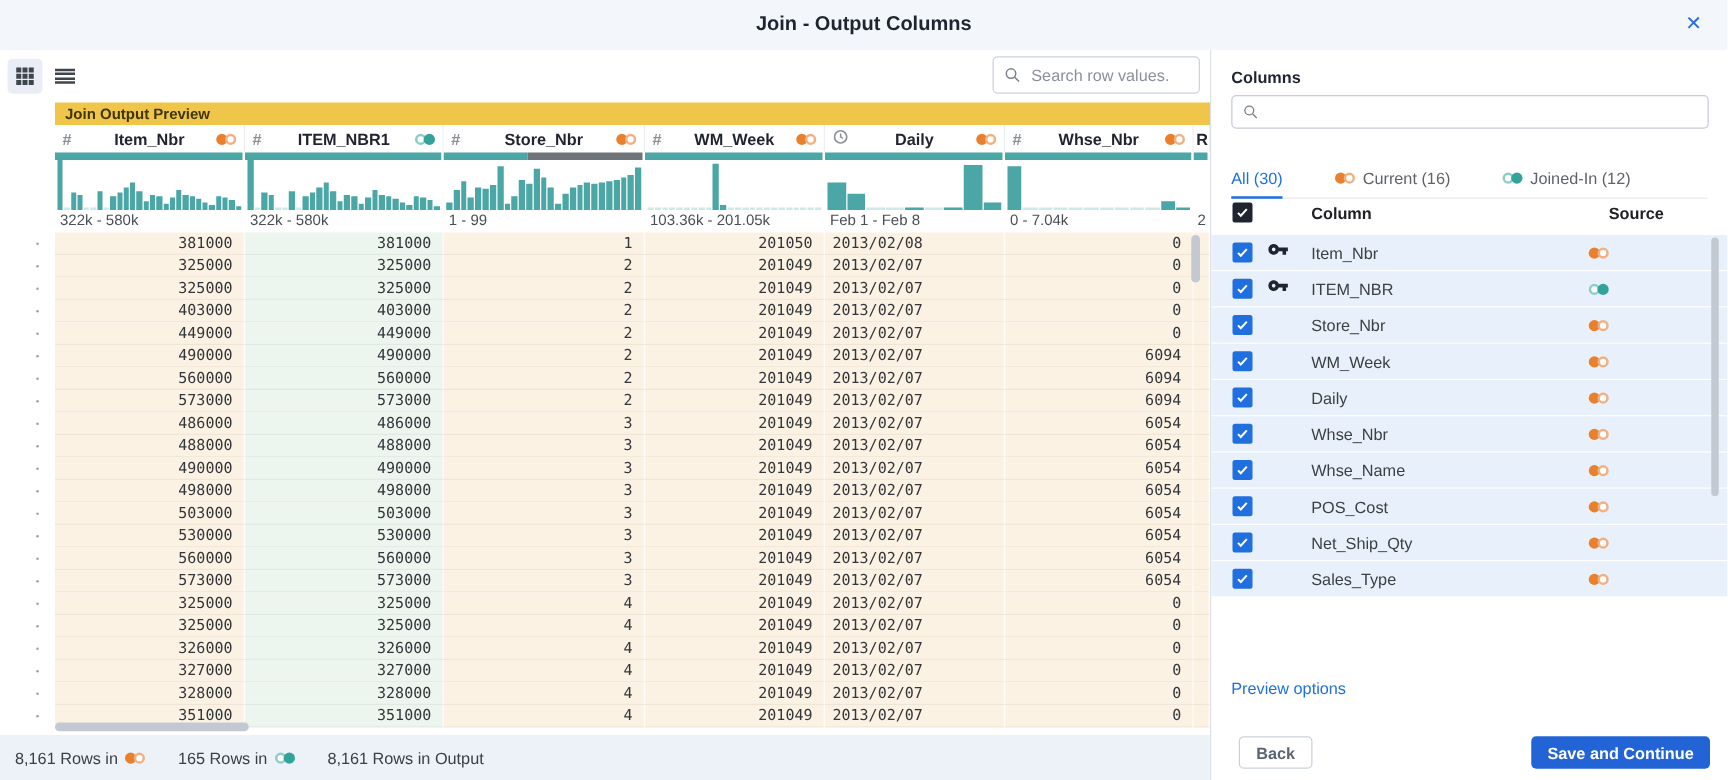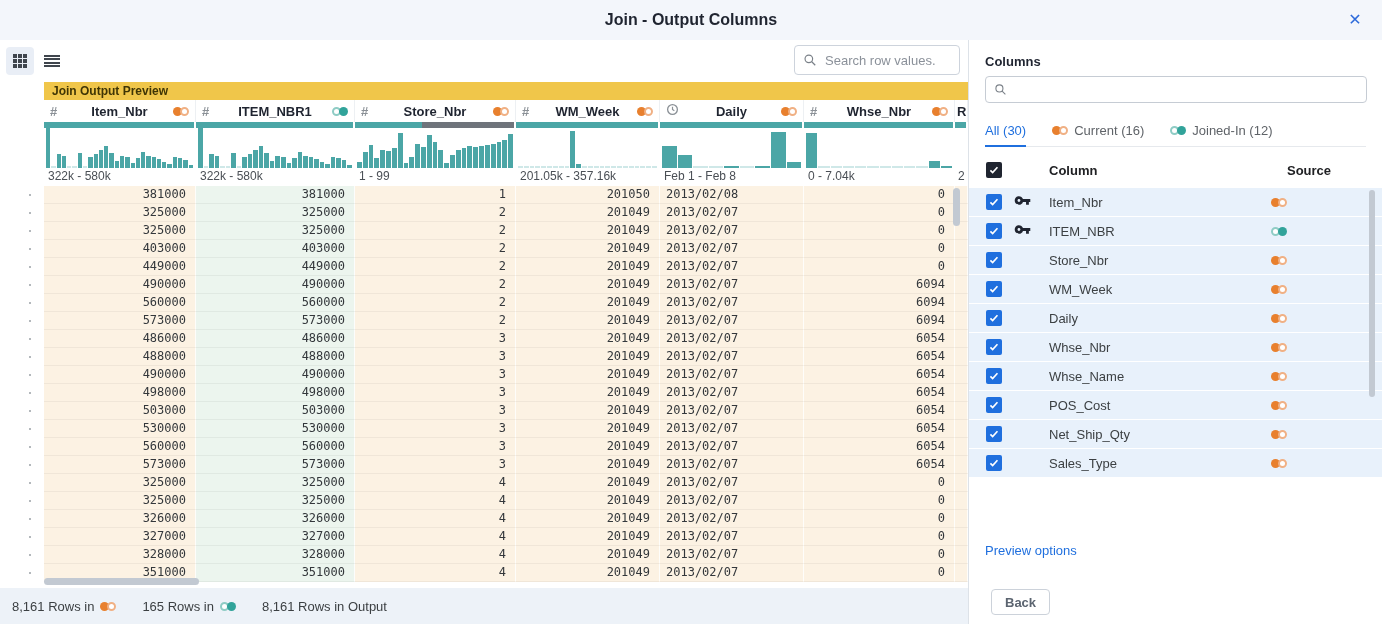--- a/index.html
+++ b/index.html
@@ -75,21 +75,21 @@
   .dot.o-te { background:#fff; border:2px solid #8fccc5; }
   .dot.f-te { background:#31a39a; margin-left:-2px; }
   
   .panel { position:absolute; top:40px; left:968px; width:414px; height:584px; background:#fff;
     border-left:1px solid #dde2e8; }
   .panel h2 { position:absolute; top:14px; left:16px; margin:0; font-size:13px; font-weight:bold; color:#1f2430; }
   .col-search { position:absolute; top:36px; left:16px; width:382px; height:27px;
     border:1px solid #c6ccd4; border-radius:4px; display:flex; align-items:center; padding:0 8px; }
   .col-search input { border:none; outline:none; width:100%; font-size:13px; color:#3c4043;
     font-family:"Liberation Sans",sans-serif; margin-left:6px; background:transparent; }
-  .tabs { position:absolute; top:80px; left:16px; right:16px; height:27px; display:flex; gap:26px;
+  .tabs { position:absolute; top:92px; left:16px; right:16px; height:27px; display:flex; gap:42px;
     border-bottom:1px solid #e6e9ed; }
   .tab { display:flex; align-items:center; gap:6px; font-size:13px; color:#5f6368; cursor:pointer;
     padding-bottom:6px; position:relative; }
   .tab.active { color:#1f6fde; }
   .tab.active::after { content:""; position:absolute; bottom:-1px; left:0; right:0; height:2px; background:#1f6fde; }
   .list-head { position:absolute; top:112px; left:0; right:0; height:36px; display:flex; align-items:center;
     padding:0 17px; }
   .list-head .lh-col { font-size:13px; font-weight:bold; color:#202124; margin-left:47px; width:175px; }
   .list-head .lh-src { font-size:13px; font-weight:bold; color:#202124; margin-left:63px; }
   .cbx { width:16px; height:16px; border-radius:2px; flex:none; display:flex; align-items:center; justify-content:center; cursor:pointer; }
@@ -388,21 +388,21 @@
         <div class="bar flat" style="height: 3%;"></div>
         <div class="bar" style="height: 18%;"></div>
         <div class="bar" style="height: 6%;"></div>
       </div>
       <div class="phist" style="width: 13px;"></div>
     </div>
   <div id="prev-range" class="prow-wrap" style="position:absolute;">
       <div class="prange" style="width: 152px;">322k - 580k</div>
       <div class="prange" style="width: 159px;">322k - 580k</div>
       <div class="prange" style="width: 161px;">1 - 99</div>
-      <div class="prange" style="width: 144px;">201.05k - 357.16k</div>
+      <div class="prange" style="width: 144px;">103.36k - 201.05k</div>
       <div class="prange" style="width: 144px;">Feb 1 - Feb 8</div>
       <div class="prange" style="width: 151px;">0 - 7.04k</div>
       <div class="prange" style="width: 13px; padding-left: 3px;">2</div>
     </div>
   <div id="prev-rows" class="prow-wrap" style="position:absolute;">
       <div class="drow">
         <div class="dcell r c-cur" style="width: 152px;">381000</div>
         <div class="dcell r c-join" style="width: 159px;">381000</div>
         <div class="dcell r c-cur" style="width: 161px;">1</div>
         <div class="dcell r c-cur" style="width: 144px;">201050</div>
@@ -827,13 +827,14 @@
         <span class="dots">
           <span class="dot f-or"></span>
           <span class="dot o-or"></span>
         </span>
       </div>
     </div>
   <div class="pscroll"></div>
 
   <div class="adv-link">Preview options</div>
   <div class="btn-back">Back</div>
+  <div class="btn-save">Save and Continue</div>
 </div>
 
 </body></html>

